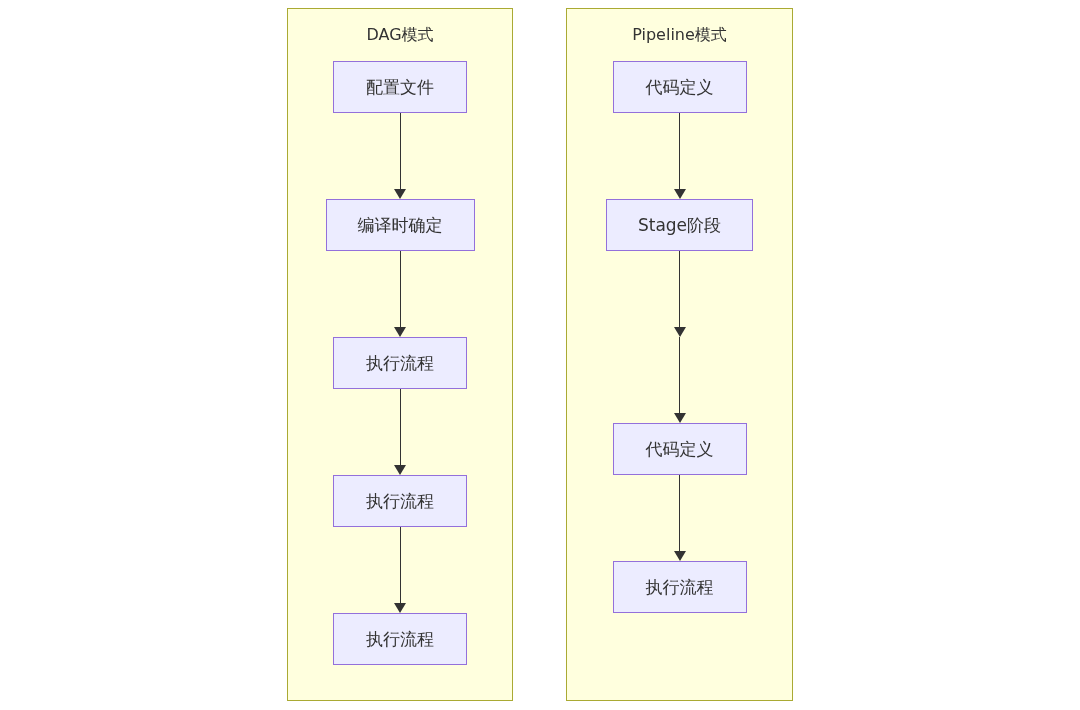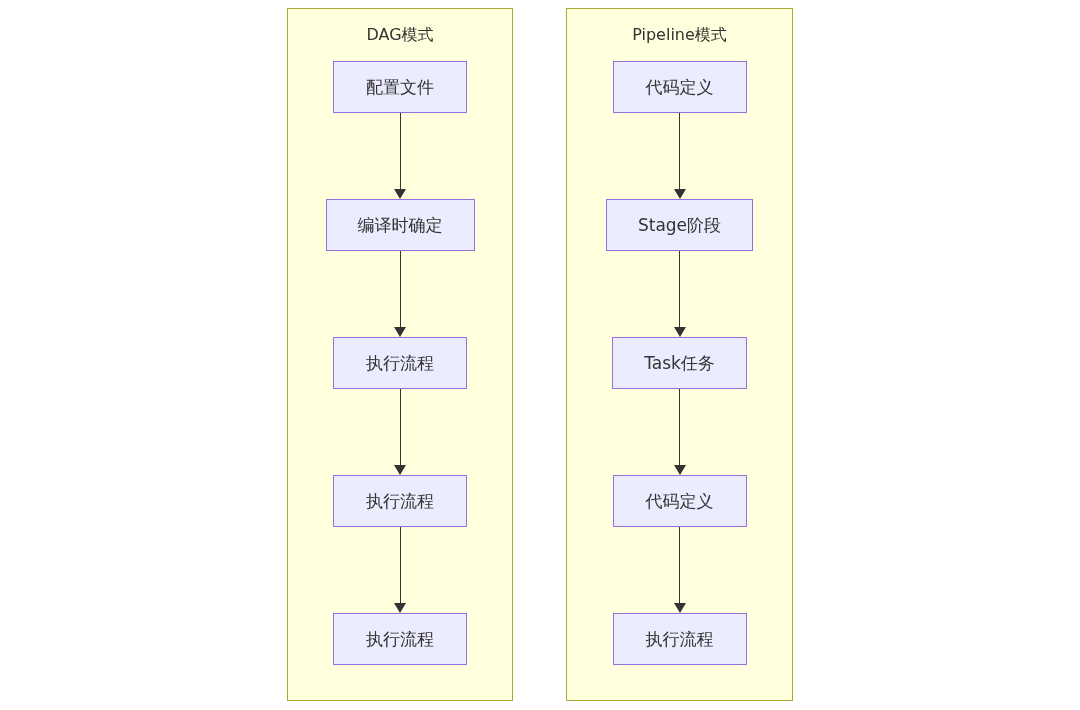--- a/index.html
+++ b/index.html
@@ -112,21 +112,20 @@
       <div class="line"></div>
       <div class="head"></div>
     </div>
 
     <div class="node">Stage阶段</div>
     <div class="arrow">
       <div class="line"></div>
       <div class="head"></div>
     </div>
 
-    <div class="node">Task任务</div>
     <div class="arrow">
       <div class="line"></div>
       <div class="head"></div>
     </div>
 
     <div class="node">代码定义</div>
     <div class="arrow">
       <div class="line"></div>
       <div class="head"></div>
     </div>

